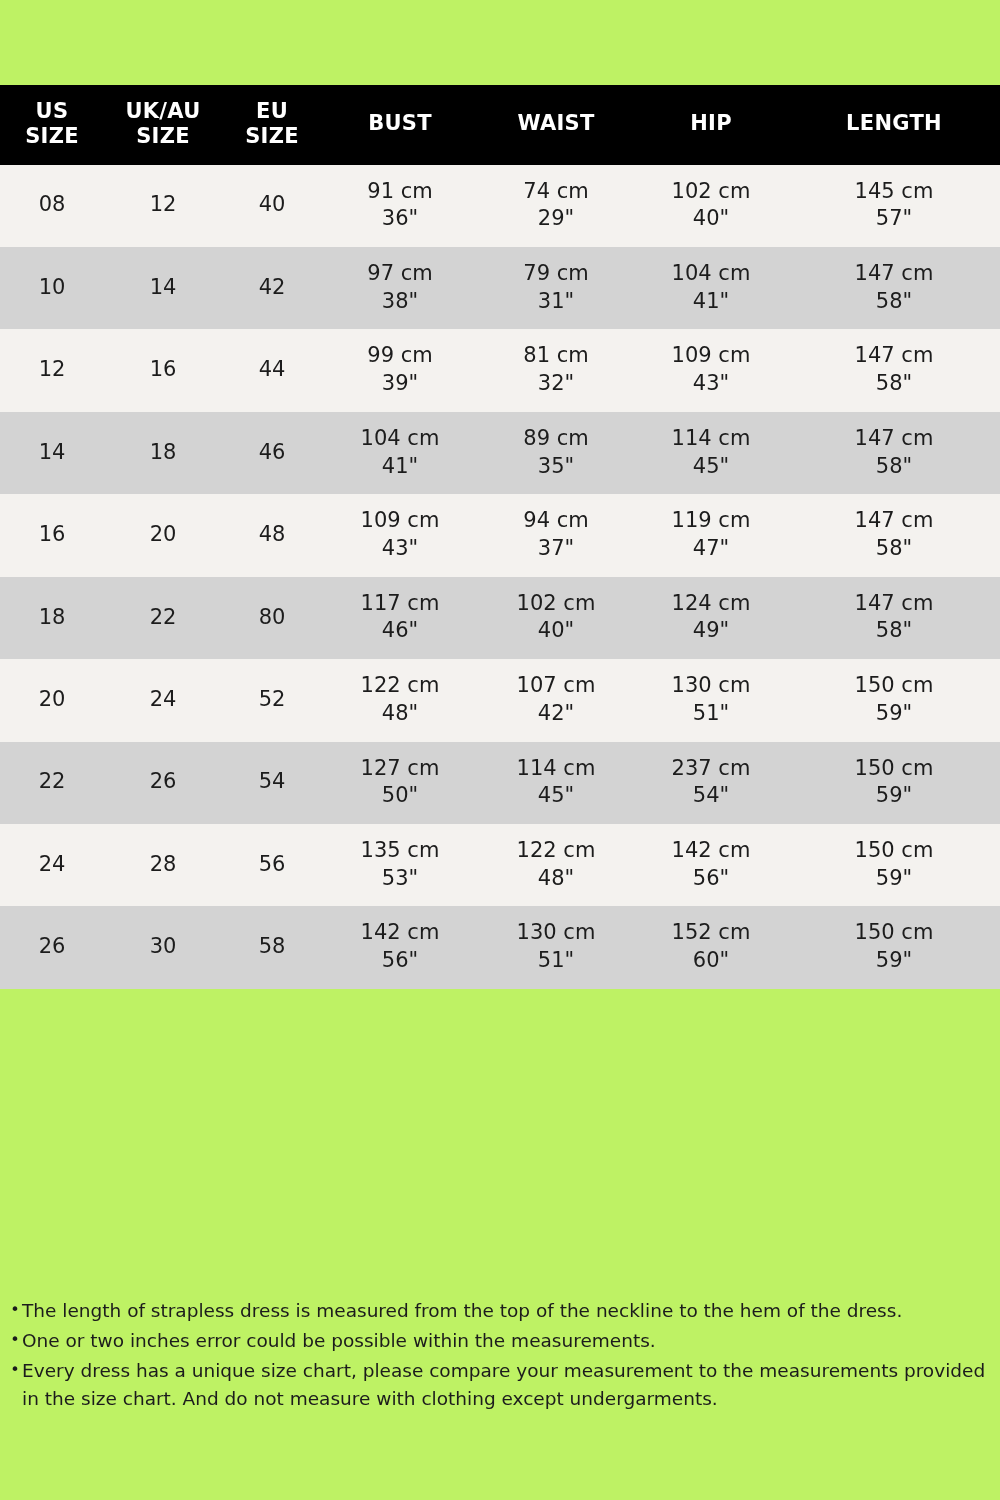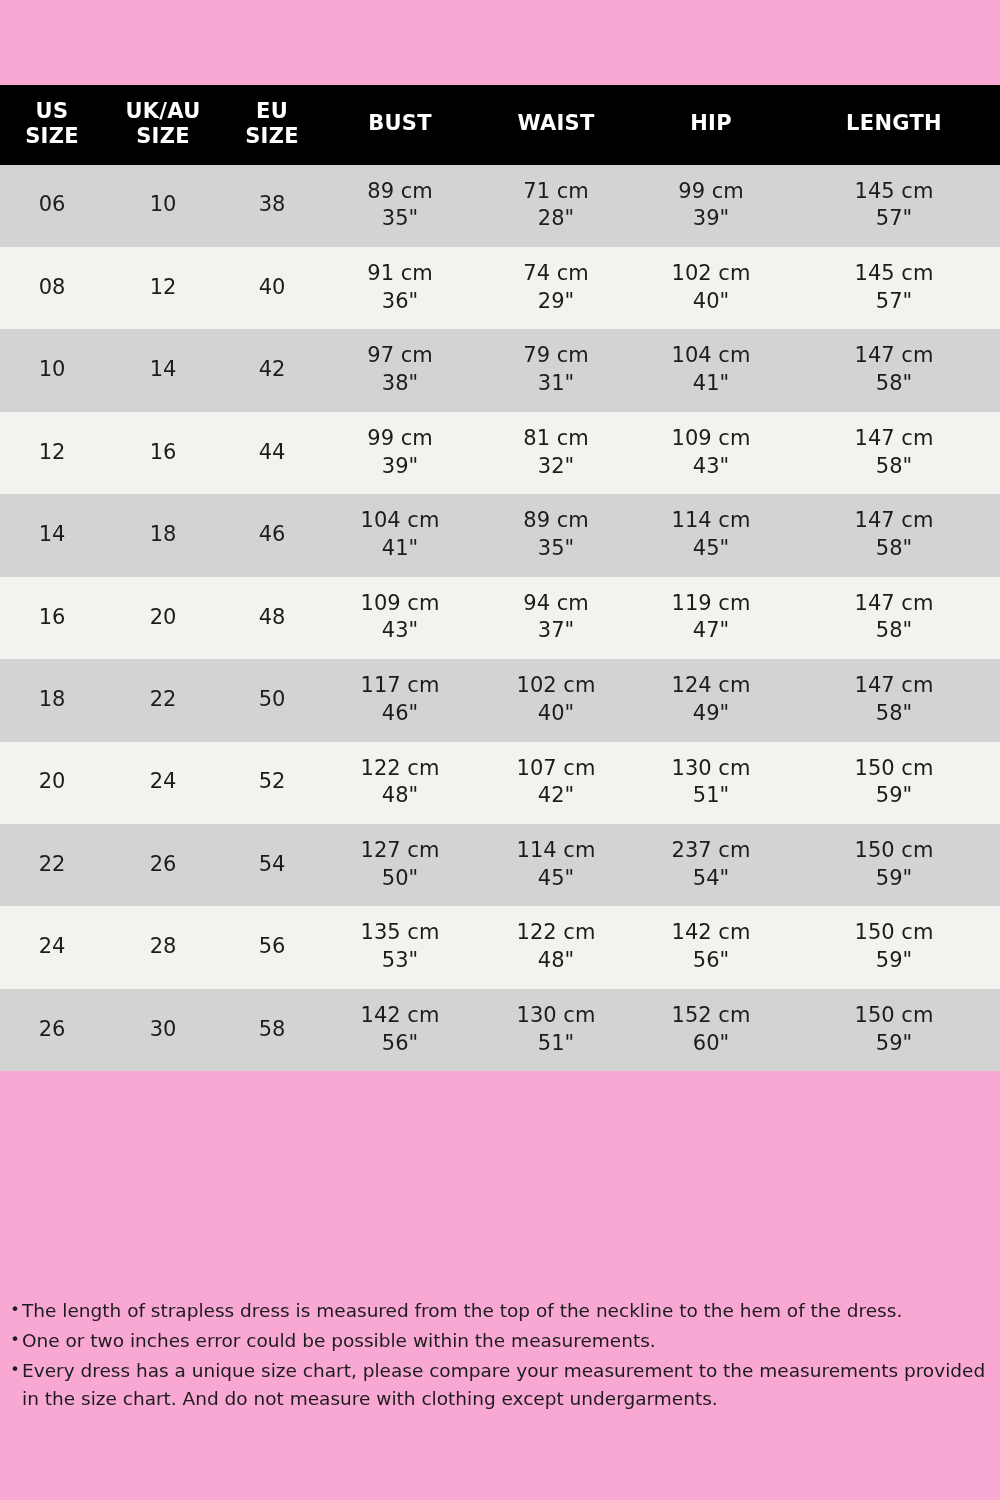--- a/index.html
+++ b/index.html
@@ -11,21 +11,21 @@
     height: 1500px;
     background: #ffffff;
     font-family: "DejaVu Sans", sans-serif;
     color: #1a1a1a;
     overflow: hidden;
   }
   .page {
     width: 1000px;
     height: 1500px;
     position: relative;
-    background: #f9a8d4;
+    background: #bef264;
     box-sizing: border-box;
   }
   .chart-wrap {
     position: absolute;
     top: 85px;
     left: 0;
     width: 1000px;
   }
   table.size-chart {
     border-collapse: collapse;
@@ -134,41 +134,20 @@
             <span class="hdr-line">HIP</span>
           </th>
           <th class="col-len">
             <span class="hdr-line">LENGTH</span>
           </th>
         </tr>
       </thead>
       <tbody>
 
 
-        <tr class="row-dark">
-          <td>06</td>
-          <td>10</td>
-          <td>38</td>
-          <td>
-            <span class="cell-cm">89 cm</span>
-            <span class="cell-in">35"</span>
-          </td>
-          <td>
-            <span class="cell-cm">71 cm</span>
-            <span class="cell-in">28"</span>
-          </td>
-          <td>
-            <span class="cell-cm">99 cm</span>
-            <span class="cell-in">39"</span>
-          </td>
-          <td>
-            <span class="cell-cm">145 cm</span>
-            <span class="cell-in">57"</span>
-          </td>
-        </tr>
 
         <tr class="row-light">
           <td>08</td>
           <td>12</td>
           <td>40</td>
           <td>
             <span class="cell-cm">91 cm</span>
             <span class="cell-in">36"</span>
           </td>
           <td>
@@ -269,21 +248,21 @@
           </td>
           <td>
             <span class="cell-cm">147 cm</span>
             <span class="cell-in">58"</span>
           </td>
         </tr>
 
         <tr class="row-dark">
           <td>18</td>
           <td>22</td>
-          <td>50</td>
+          <td>80</td>
           <td>
             <span class="cell-cm">117 cm</span>
             <span class="cell-in">46"</span>
           </td>
           <td>
             <span class="cell-cm">102 cm</span>
             <span class="cell-in">40"</span>
           </td>
           <td>
             <span class="cell-cm">124 cm</span>

